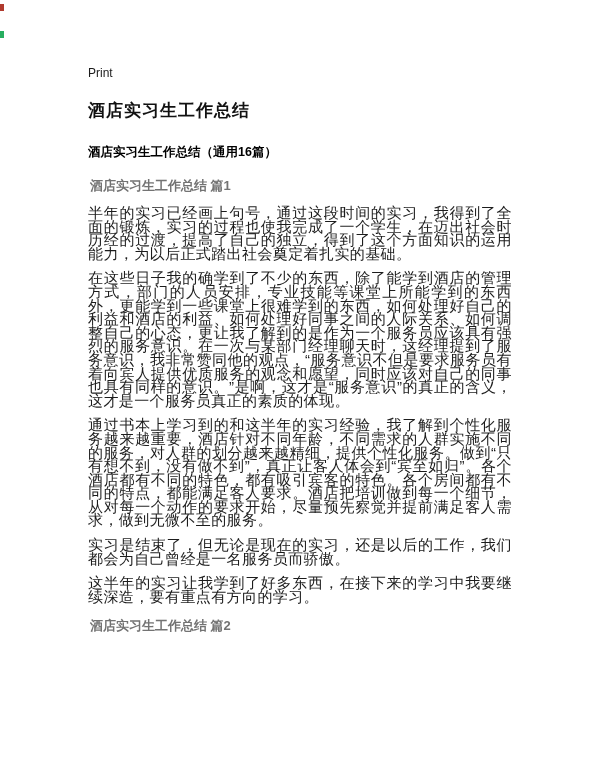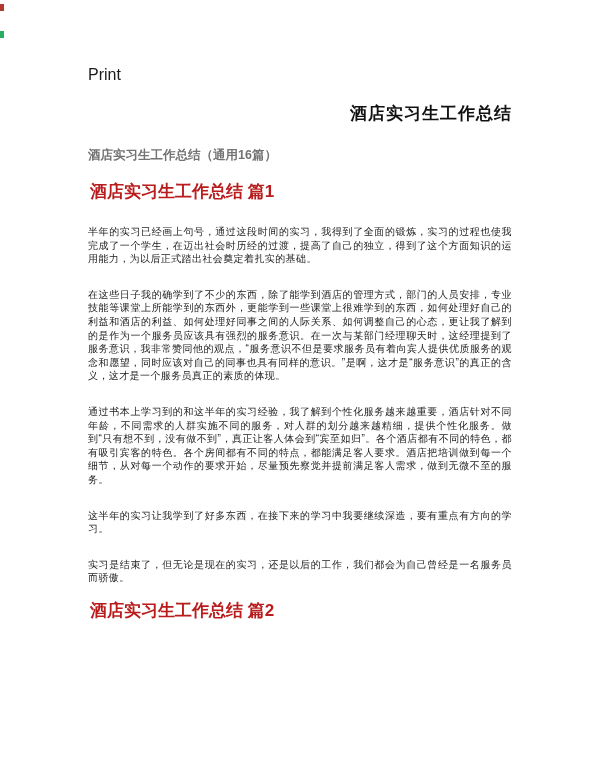--- a/index.html
+++ b/index.html
@@ -26,49 +26,49 @@
   .corner-mark.red { top: 4px; }
   .corner-mark.green { top: 31px; }
   .content {
     position: absolute;
     top: 0;
     left: 88px;
     width: 424px;
   }
   .print-label {
     margin-top: 66px;
-    font-size: 16px;
+    font-size: 12px;
     color: #1c1c1c;
     cursor: pointer;
     display: inline-block;
   }
   .doc-title {
     margin-top: 18px;
-    text-align: right;
+    text-align: left;
     font-size: 17px;
     font-weight: bold;
     letter-spacing: 1px;
     color: #111;
   }
   .doc-subtitle {
     margin-top: 22px;
     font-size: 12.5px;
     font-weight: bold;
-    color: #737373;
+    color: #000000;
   }
   .section-heading {
     margin-top: 16px;
-    font-size: 17px;
+    font-size: 13px;
     font-weight: bold;
-    color: #b91c1c;
+    color: #737373;
     padding-left: 2px;
   }
   .para {
-    margin-top: 22px;
-    font-size: 10px;
+    margin-top: 11px;
+    font-size: 15px;
     line-height: 13.6px;
     text-align: justify;
     letter-spacing: 0.4px;
     color: #1c1c1c;
     word-break: break-all;
   }
   .section-heading.second {
     margin-top: 14px;
   }
 </style>
@@ -86,19 +86,19 @@
 
     <h1 class="doc-title">酒店实习生工作总结</h1>
 
     <div class="doc-subtitle">酒店实习生工作总结（通用16篇）</div>
 
     <div class="section-heading">酒店实习生工作总结 篇1</div>
 
     <p class="para">半年的实习已经画上句号，通过这段时间的实习，我得到了全面的锻炼，实习的过程也使我完成了一个学生，在迈出社会时历经的过渡，提高了自己的独立，得到了这个方面知识的运用能力，为以后正式踏出社会奠定着扎实的基础。</p>
     <p class="para">在这些日子我的确学到了不少的东西，除了能学到酒店的管理方式，部门的人员安排，专业技能等课堂上所能学到的东西外，更能学到一些课堂上很难学到的东西，如何处理好自己的利益和酒店的利益、如何处理好同事之间的人际关系、如何调整自己的心态，更让我了解到的是作为一个服务员应该具有强烈的服务意识。在一次与某部门经理聊天时，这经理提到了服务意识，我非常赞同他的观点，“服务意识不但是要求服务员有着向宾人提供优质服务的观念和愿望，同时应该对自己的同事也具有同样的意识。”是啊，这才是“服务意识”的真正的含义，这才是一个服务员真正的素质的体现。</p>
     <p class="para">通过书本上学习到的和这半年的实习经验，我了解到个性化服务越来越重要，酒店针对不同年龄，不同需求的人群实施不同的服务，对人群的划分越来越精细，提供个性化服务。做到“只有想不到，没有做不到”，真正让客人体会到“宾至如归”。各个酒店都有不同的特色，都有吸引宾客的特色。各个房间都有不同的特点，都能满足客人要求。酒店把培训做到每一个细节，从对每一个动作的要求开始，尽量预先察觉并提前满足客人需求，做到无微不至的服务。</p>
+    <p class="para">实习是结束了，但无论是现在的实习，还是以后的工作，我们都会为自己曾经是一名服务员而骄傲。</p>
     <p class="para">这半年的实习让我学到了好多东西，在接下来的学习中我要继续深造，要有重点有方向的学习。</p>
-    <p class="para">实习是结束了，但无论是现在的实习，还是以后的工作，我们都会为自己曾经是一名服务员而骄傲。</p>
 
     <div class="section-heading second">酒店实习生工作总结 篇2</div>
 
   </div>
 </div>
 
 </body></html>

